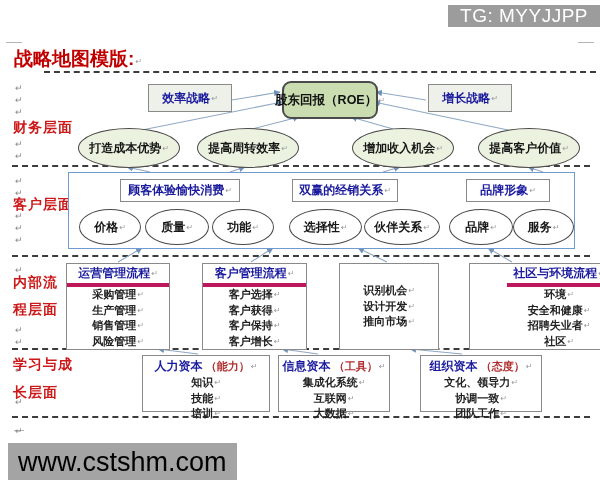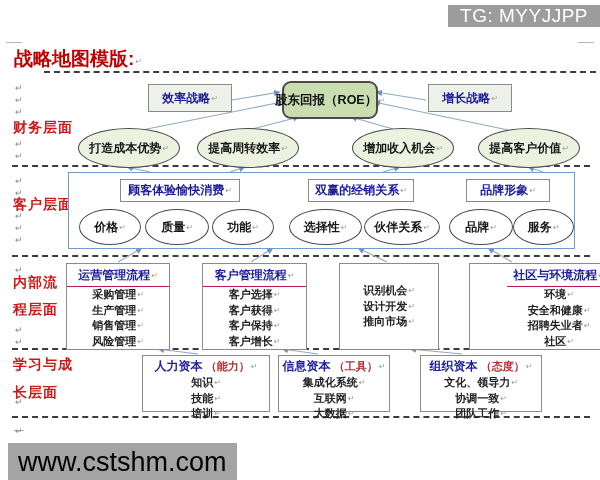--- a/index.html
+++ b/index.html
@@ -21,21 +21,21 @@
   
   .roe{background:#c9ddb0;border:2px solid #4a4a4a;border-radius:9px;display:flex;align-items:center;justify-content:center;font-weight:bold;font-size:12.5px;color:#111;white-space:nowrap;}
   
   .ell{border:1.4px solid #4a4a4a;border-radius:50%;display:flex;align-items:center;justify-content:center;font-weight:bold;font-size:12px;color:#161616;background:#ffffff;white-space:nowrap;}
   .ell.green{background:#ecf2e0;}
   
   .cust-box{border:1.5px solid #6f9bd1;background:#ffffff;}
   .cust-head{height:21px;background:#ffffff;border:1px solid #8a8a8a;display:flex;align-items:center;justify-content:center;font-weight:bold;font-size:12px;}
   
   .pbox{background:#ffffff;border:1px solid #8a8a8a;display:flex;flex-direction:column;}
-  .pbox .hd{height:22px;display:flex;align-items:center;justify-content:center;font-weight:bold;font-size:12px;border-bottom:1px solid #be185d;white-space:nowrap;}
+  .pbox .hd{height:22px;display:flex;align-items:center;justify-content:center;font-weight:bold;font-size:12px;border-bottom:4px solid #be185d;white-space:nowrap;}
   .pbox.nohd-line .hd{border-bottom:none;height:19px;margin-top:2px;}
   .pbox .items{flex:1;display:flex;flex-direction:column;justify-content:center;align-items:center;}
   .pbox .items div{font-size:11px;font-weight:bold;color:#222;line-height:14.5px;}
   
   .pmark{color:#8a8a8a;font-size:9px;line-height:9px;}
   .pm::after{content:"\21B5";color:#999;font-size:8px;font-weight:normal;margin-left:1px;vertical-align:1px;}
   
   .crop{height:0;border-top:1px solid #b5b5b5;width:16px;}
   svg.arrows{left:0;top:0;pointer-events:none;}
 </style>
@@ -116,21 +116,21 @@
 <div class="abs ell green pm" style="left:352px;top:128px;width:100px;height:38px;">增加收入机会</div>
 <div class="abs ell green pm" style="left:478px;top:128px;width:100px;height:38px;">提高客户价值</div>
 
 <div class="abs layer-label" style="top:196px;">客户层面</div>
 
 <div class="abs cust-box" style="left:68px;top:172px;width:505px;height:75px;"></div>
 
 <div class="abs cust-head" style="left:120px;top:179px;width:118px;">
   <span class="blue pm">顾客体验愉快消费</span>
 </div>
-<div class="abs cust-head" style="left:308px;top:179px;width:104px;">
+<div class="abs cust-head" style="left:292px;top:179px;width:104px;">
   <span class="blue pm">双赢的经销关系</span>
 </div>
 <div class="abs cust-head" style="left:466px;top:179px;width:82px;">
   <span class="blue pm">品牌形象</span>
 </div>
 
 <div class="abs ell pm" style="left:79px;top:209px;width:60px;height:34px;">价格</div>
 <div class="abs ell pm" style="left:145px;top:209px;width:62px;height:34px;">质量</div>
 <div class="abs ell pm" style="left:212px;top:209px;width:60px;height:34px;">功能</div>
 <div class="abs ell pm" style="left:289px;top:209px;width:71px;height:34px;">选择性</div>

